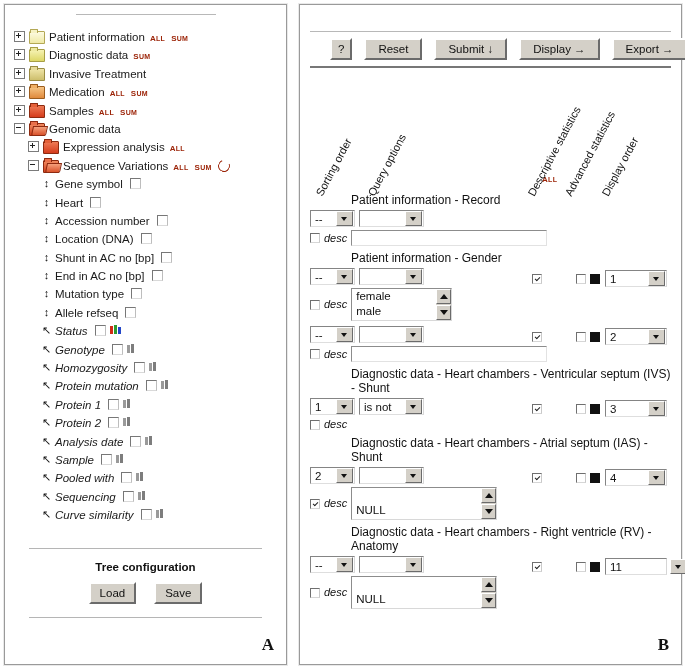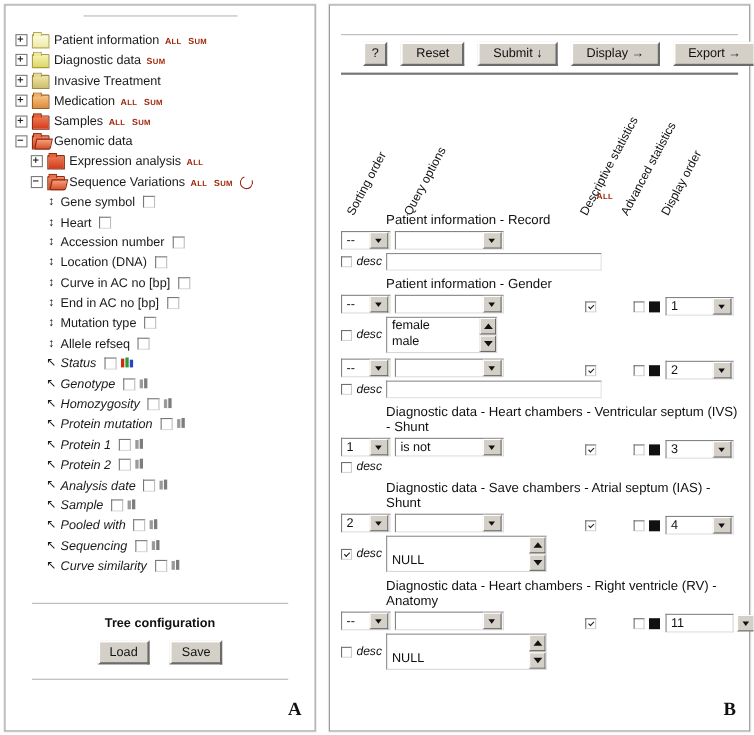--- a/index.html
+++ b/index.html
@@ -181,21 +181,21 @@
     border-top:1px solid #fff;border-left:1px solid #fff;
     border-right:1px solid #6b6b6b;border-bottom:1px solid #6b6b6b;
     position:relative;
   }
   .sel .arrow:after{
     content:"";position:absolute;left:4px;top:5px;
     border-left:3.5px solid transparent;border-right:3.5px solid transparent;
     border-top:4px solid #111;
   }
   .sel-sort{width:45px;}
-  .sel-op{width:99px;}
+  .sel-op{width:65px;}
   .sel-num{width:62px;}
 
   .cb{
     width:10px;height:10px;box-sizing:border-box;background:#fff;flex:0 0 auto;
     border-left:1px solid #6f6f6f;border-top:1px solid #6f6f6f;
     border-right:1px solid #c9c9c9;border-bottom:1px solid #d6d6d6;
     position:relative;
   }
   .cb.checked:after{
     content:"";position:absolute;left:1.5px;top:2.5px;width:4px;height:2px;
@@ -321,21 +321,21 @@
           <span class="nlabel">Accession number</span>
           <span class="tcb"></span>
         </div>
         <div class="node lvl2">
           <span class="updown">↕</span>
           <span class="nlabel">Location (DNA)</span>
           <span class="tcb"></span>
         </div>
         <div class="node lvl2">
           <span class="updown">↕</span>
-          <span class="nlabel">Curve in AC no [bp]</span>
+          <span class="nlabel">Shunt in AC no [bp]</span>
           <span class="tcb"></span>
         </div>
         <div class="node lvl2">
           <span class="updown">↕</span>
           <span class="nlabel">End in AC no [bp]</span>
           <span class="tcb"></span>
         </div>
         <div class="node lvl2">
           <span class="updown">↕</span>
           <span class="nlabel">Mutation type</span>
@@ -581,21 +581,21 @@
                 <span class="arrow"></span>
               </span>
             </span>
           </div>
           <div class="descline">
             <span class="cb"></span>
             <span class="desc-lbl">desc</span>
           </div>
         </div>
         <div class="frow">
-          <div class="flabel">Diagnostic data - Save chambers - Atrial septum (IAS) - Shunt</div>
+          <div class="flabel">Diagnostic data - Heart chambers - Atrial septum (IAS) - Shunt</div>
           <div class="fline">
             <span class="sel sel-sort">
               <span>2</span>
               <span class="arrow"></span>
             </span>
             <span class="sel sel-op" style="margin-left: 4px;">
               <span></span>
               <span class="arrow"></span>
             </span>
             <span class="stats" style="left: 222px; top: 2px;">

